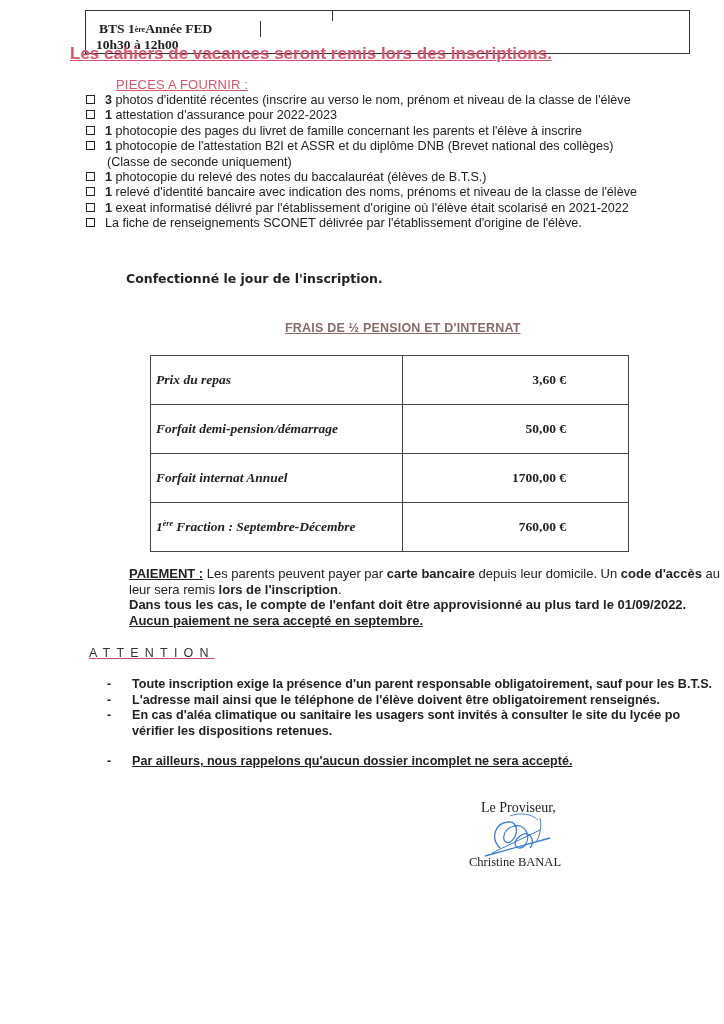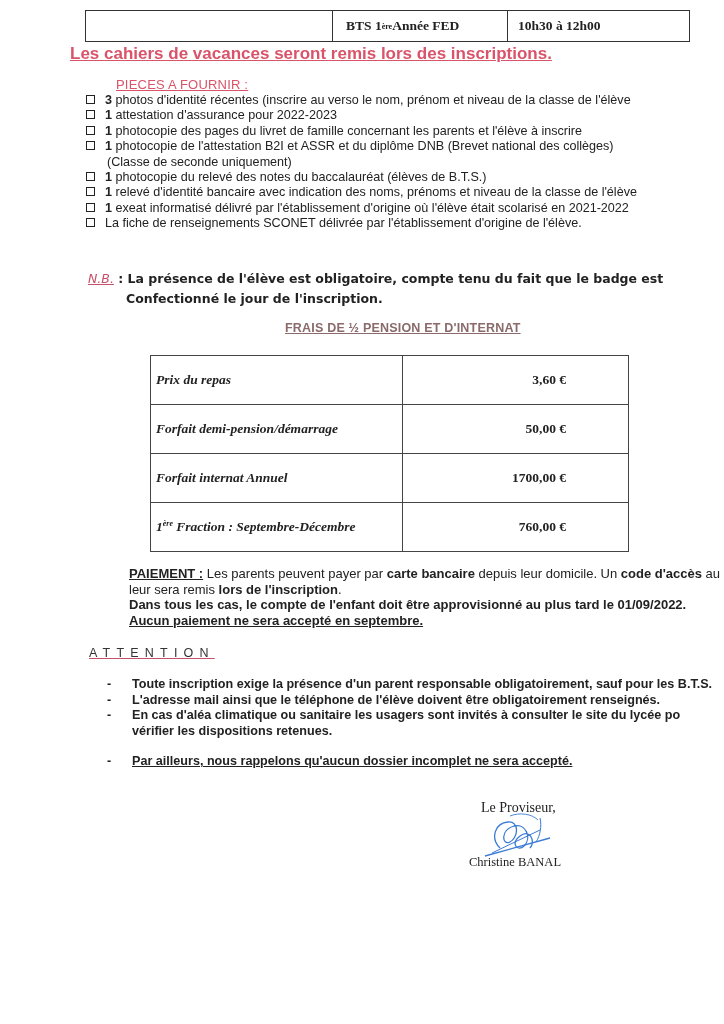--- a/index.html
+++ b/index.html
@@ -3,21 +3,21 @@
   <meta charset="utf-8">
   <style>
     html, body { margin: 0; padding: 0; background: #ffffff; }
     body { width: 724px; height: 1024px; position: relative; overflow: hidden; color: #1a1a1a; }
     .abs { position: absolute; }
     .sans { font-family: "Liberation Sans", sans-serif; }
     .serif { font-family: "Liberation Serif", serif; }
     .comic { font-family: "DejaVu Sans", sans-serif; }
 
     
-    .sched { left: 85px; top: 10px; width: 605px; height: 32px; border: 1px solid #333; box-sizing: border-box; display: flex; }
+    .sched { left: 85px; top: 10px; width: 605px; height: 44px; border: 1px solid #333; box-sizing: border-box; display: flex; flex-direction: column; }
     .sched .c { height: 100%; box-sizing: border-box; display: flex; align-items: center; font-family: "Liberation Serif", serif; font-weight: bold; font-size: 13.5px; color: #222; }
     .sched .c1 { width: 247px; border-right: 1px solid #333; }
     .sched .c2 { width: 175px; border-right: 1px solid #333; padding-left: 13px; }
     .sched .c3 { flex: 1; padding-left: 10px; }
     sup { font-size: 8px; vertical-align: 5px; }
 
     .red-note { left: 70px; top: 44px; font-size: 17px; font-weight: bold; color: #d9546a; text-decoration: underline; }
 
     .pieces-title { left: 88px; top: 77px; font-size: 13px; font-weight: normal; color: #d9546a; text-decoration: underline; letter-spacing: 0.2px; padding-left: 28px; }
 
@@ -100,21 +100,20 @@
     <span class="cb"></span>
     <span><span class="num-bold">1</span><span> exeat informatisé délivré par l'établissement d'origine où l'élève était scolarisé en 2021-2022</span></span>
   </div>
   <div class="pl-item">
     <span class="cb"></span>
     <span><span class="num-bold"></span><span>La fiche de renseignements SCONET délivrée par l'établissement d'origine de l'élève.</span></span>
   </div>
 </div>
 
 <div class="abs nb comic">
-  <div><span class="lbl">N.B.</span><span> : La présence de l'élève est obligatoire, compte tenu du fait que le badge est</span></div>
   <div class="line2">Confectionné le jour de l'inscription.</div>
 </div>
 
 <div class="abs frais-title sans">FRAIS DE ½ PENSION ET D'INTERNAT</div>
 
 <table class="abs fees">
   <tbody>
       <tr>
     <td class="lab">Prix du repas</td>
     <td class="val">3,60 €</td>

